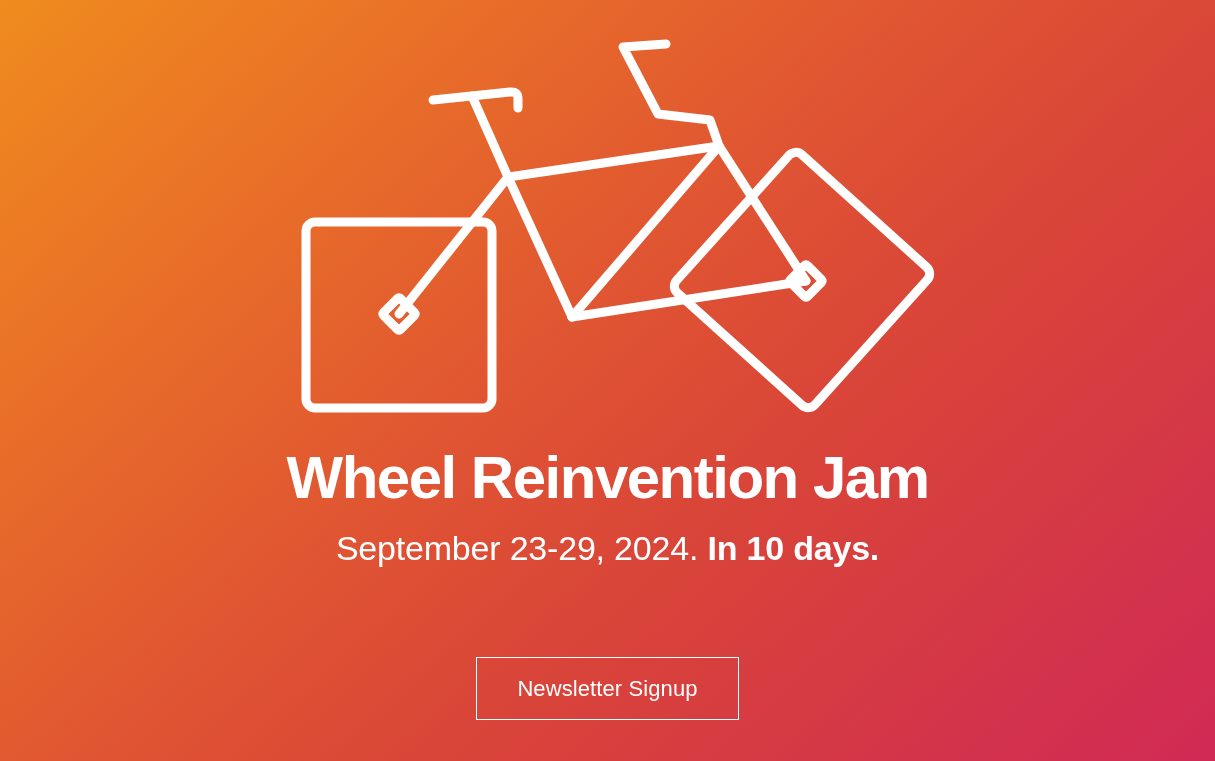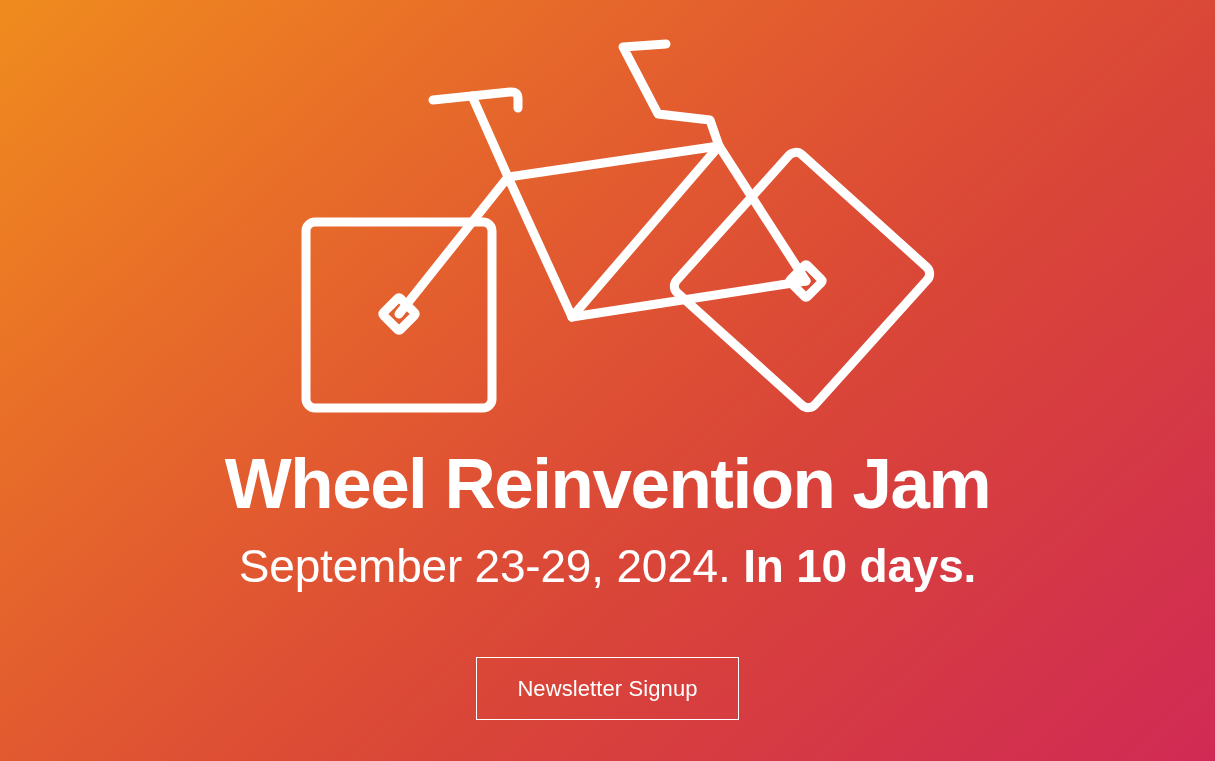--- a/index.html
+++ b/index.html
@@ -54,32 +54,32 @@
     left: 0;
     right: 0;
     top: 448px;
     text-align: center;
   }
 
   .title {
     margin: 0;
     color: #ffffff;
     font-family: "Liberation Sans", sans-serif;
-    font-size: 71px;
+    font-size: 60px;
     line-height: 1.0;
     font-weight: 700;
     letter-spacing: -1.5px;
     white-space: nowrap;
   }
 
   .subtitle {
     margin: 0;
     padding-top: 22px;
     color: #ffffff;
-    font-size: 46px;
+    font-size: 34px;
     line-height: 1.1;
     font-weight: 400;
     letter-spacing: -0.2px;
     white-space: nowrap;
   }
   .subtitle .countdown {
     font-weight: 700;
   }
 
   

